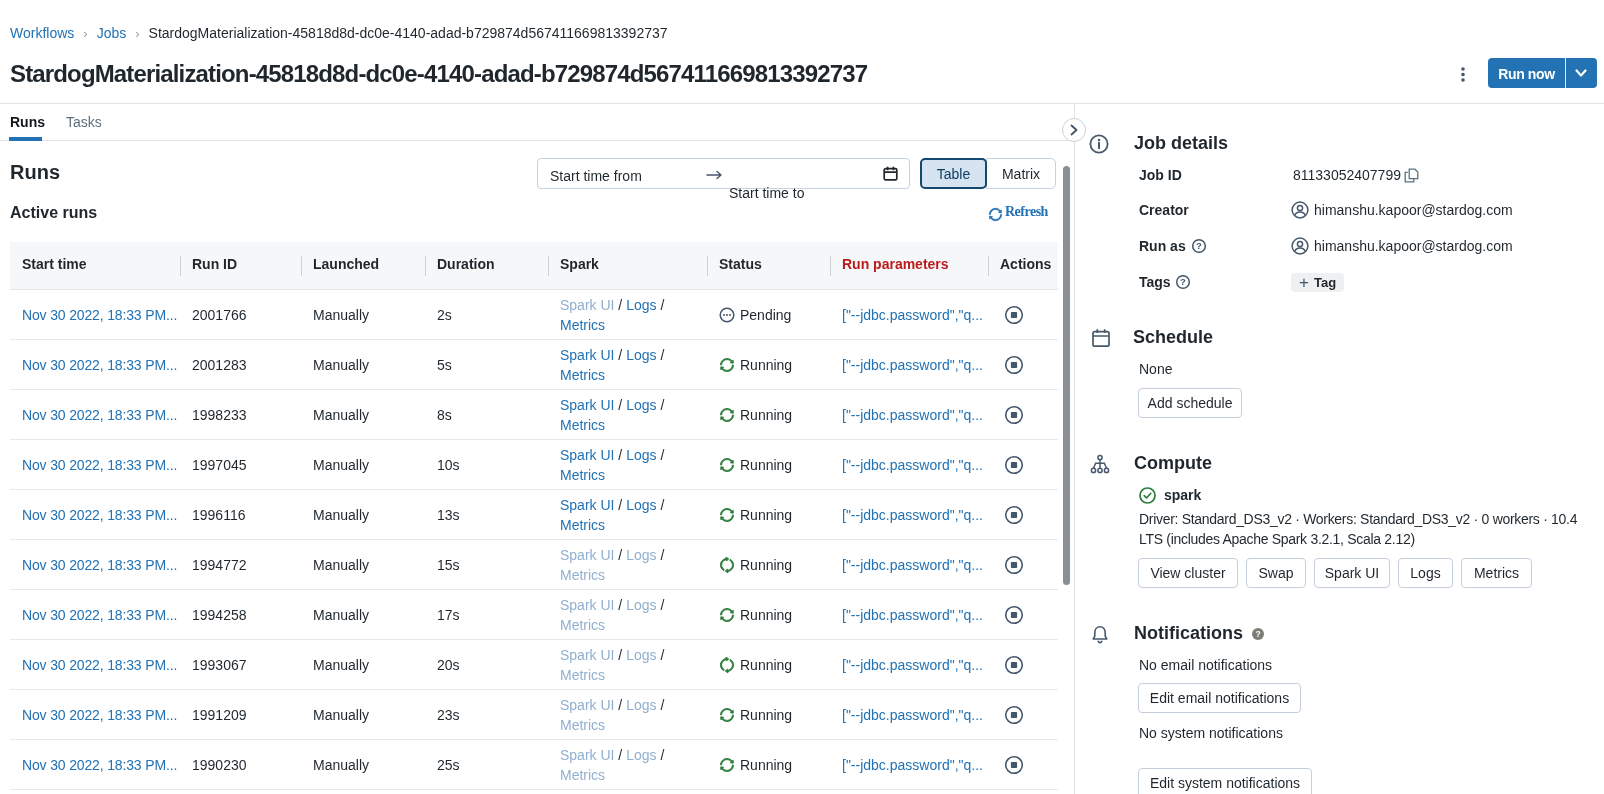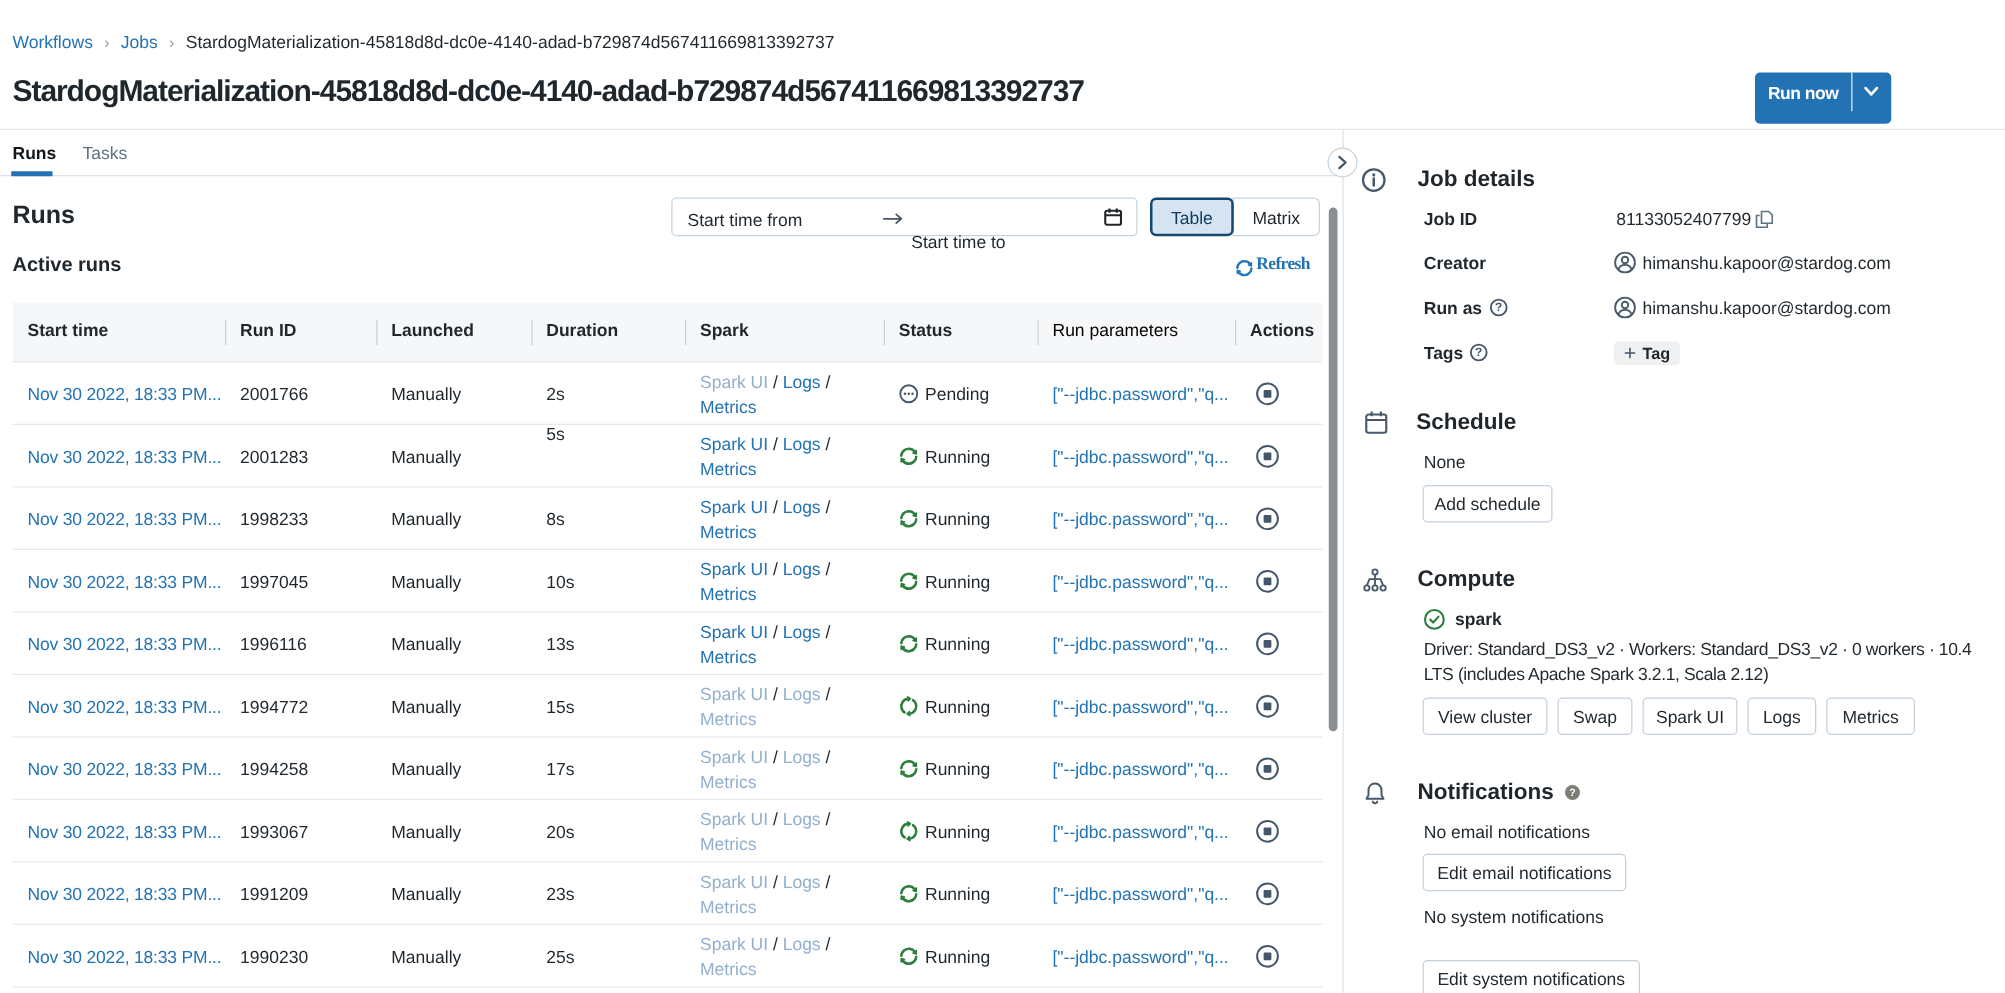--- a/index.html
+++ b/index.html
@@ -18,21 +18,21 @@
 <body>
 
 <div class="abs" style="left:0;top:0;width:1604px;height:104px;border-bottom:1px solid #E0E5E9;background:#fff;"></div>
 <div class="abs t14" style="left:10px;top:23px;white-space:nowrap;text-align:right;"><a>Workflows</a><span style="color:#92A2AE;padding:0 9px;font-size:13px;">›</span><a>Jobs</a><span style="color:#92A2AE;padding:0 9px;font-size:13px;">›</span><span style="color:#1F272D;">StardogMaterialization-45818d8d-dc0e-4140-adad-b729874d567411669813392737</span></div>
 <div class="abs" style="left:10px;top:60px;font-size:24px;font-weight:700;letter-spacing:-0.85px;color:#1F272D;white-space:nowrap;">StardogMaterialization-45818d8d-dc0e-4140-adad-b729874d567411669813392737</div>
 <svg class="abs" style="left:1457px;top:62px;" width="12" height="24" viewBox="0 0 12 24">
     <circle cx="6" cy="7" r="1.8" fill="#44566A"></circle>
     <circle cx="6" cy="12.5" r="1.8" fill="#44566A"></circle>
     <circle cx="6" cy="18" r="1.8" fill="#44566A"></circle>
   </svg>
-<div class="abs" style="left:1404px;top:58px;width:109px;height:41px;background:#2272B4;border-radius:4px;">
+<div class="abs" style="left:1488px;top:58px;width:109px;height:30px;background:#2272B4;border-radius:4px;">
     <div class="abs" style="left:0;top:0;width:77px;height:31px;display:flex;align-items:center;justify-content:center;color:#fff;font-size:14px;font-weight:600;letter-spacing:-0.4px;">Run now</div>
     <div class="abs" style="left:77px;top:0;width:1px;height:31px;background:rgba(255,255,255,0.85);"></div>
     <svg class="abs" style="left:87px;top:11px;" width="12" height="9" viewBox="0 0 12 9">
       <path d="M1.5 1.5 L6 6.5 L10.5 1.5" fill="none" stroke="#fff" stroke-width="2.2" stroke-linecap="round" stroke-linejoin="round"></path>
     </svg>
   </div>
 <div class="abs" style="left:0;top:104px;width:1074px;height:37px;border-bottom:1px solid #DEE4E9;background:#fff;"></div>
 <div class="abs" style="left:10px;top:114px;font-size:14px;font-weight:700;color:#11171C;">Runs</div>
 <div class="abs" style="left:9px;top:137px;width:33px;height:4px;background:#2272B4;"></div>
 <div class="abs" style="left:66px;top:114px;font-size:14px;font-weight:400;color:#5B7282;">Tasks</div>
@@ -56,21 +56,21 @@
     <path fill="#2272B4" stroke="#2272B4" stroke-width="55" d="M168 504.2c1-43.7 10-86.1 26.9-126 17.3-41 42.1-77.7 73.7-109.4S337 212.3 378 195c42.4-17.9 87.4-27 133.9-27s91.5 9.1 133.8 27A341.5 341.5 0 0 1 755 268.8c9.9 9.9 19.2 20.4 27.8 31.4l-60.2 47a8 8 0 0 0 3 14.1l175.7 43c5 1.2 9.9-2.6 9.9-7.7l.8-180.9c0-6.7-7.7-10.5-12.9-6.3l-56.4 44.1C765.8 155.1 646.2 92 511.8 92 282.7 92 96.3 275.6 92 503.8a8 8 0 0 0 8 8.2h60c4.4 0 7.9-3.5 8-7.8zm756 7.8h-60c-4.4 0-7.9 3.5-8 7.8-1 43.7-10 86.1-26.9 126-17.3 41-42.1 77.8-73.7 109.4A342.45 342.45 0 0 1 512.1 856a342.24 342.24 0 0 1-243.2-100.8c-9.9-9.9-19.2-20.4-27.8-31.4l60.2-47a8 8 0 0 0-3-14.1l-175.7-43c-5-1.2-9.9 2.6-9.9 7.7l-.7 181c0 6.7 7.7 10.5 12.9 6.3l56.4-44.1C258.2 868.9 377.8 932 512.2 932c229.2 0 415.5-183.7 419.8-411.8a8 8 0 0 0-8-8.2z"></path>
   </svg>
 <div class="abs" style="left:1005px;top:204px;font-size:14px;font-weight:600;color:#2272B4;letter-spacing:-0.5px;font-family:Liberation Serif, serif;">Refresh</div>
 <div class="abs" style="left:10px;top:242px;width:1048px;height:48px;background:#F6F7F9;border-bottom:1px solid #E6E9EC;"></div>
 <div class="abs" style="left:22px;top:256px;font-size:14px;font-weight:700;color:#1F272D;">Start time</div>
 <div class="abs" style="left:192px;top:256px;font-size:14px;font-weight:700;color:#1F272D;">Run ID</div>
 <div class="abs" style="left:313px;top:256px;font-size:14px;font-weight:700;color:#1F272D;">Launched</div>
 <div class="abs" style="left:437px;top:256px;font-size:14px;font-weight:700;color:#1F272D;">Duration</div>
 <div class="abs" style="left:560px;top:256px;font-size:14px;font-weight:700;color:#1F272D;">Spark</div>
 <div class="abs" style="left:719px;top:256px;font-size:14px;font-weight:700;color:#1F272D;">Status</div>
-<div class="abs" style="left:842px;top:256px;font-size:14px;font-weight:400;color:#000000;">Run parameters</div>
+<div class="abs" style="left:842px;top:256px;font-size:14px;font-weight:700;color:#b91c1c;">Run parameters</div>
 <div class="abs" style="left:1000px;top:256px;font-size:14px;font-weight:700;color:#1F272D;">Actions</div>
 <div class="abs" style="left:180px;top:256px;width:1px;height:20px;background:#CBD3D9;"></div>
 <div class="abs" style="left:301px;top:256px;width:1px;height:20px;background:#CBD3D9;"></div>
 <div class="abs" style="left:425px;top:256px;width:1px;height:20px;background:#CBD3D9;"></div>
 <div class="abs" style="left:548px;top:256px;width:1px;height:20px;background:#CBD3D9;"></div>
 <div class="abs" style="left:707px;top:256px;width:1px;height:20px;background:#CBD3D9;"></div>
 <div class="abs" style="left:830px;top:256px;width:1px;height:20px;background:#CBD3D9;"></div>
 <div class="abs" style="left:988px;top:256px;width:1px;height:20px;background:#CBD3D9;"></div>
 <div class="abs" style="left:10px;top:290px;width:1048px;height:50px;border-bottom:1px solid #E6E9EC;"></div>
 <div class="abs t14 lnk" style="left:22px;top:305px;letter-spacing:-0.15px;">Nov 30 2022, 18:33 PM...</div>
@@ -87,21 +87,21 @@
 <div class="abs t14" style="left:740px;top:305px;">Pending</div>
 <div class="abs t14 lnk" style="left:842px;top:305px;">["--jdbc.password","q...</div>
 <svg class="abs" style="left:1004px;top:305px;" width="20" height="20" viewBox="0 0 20 20">
     <circle cx="10" cy="10" r="8.3" fill="none" stroke="#44566A" stroke-width="1.6"></circle>
     <rect x="6.9" y="6.9" width="6.2" height="6.2" rx="0.8" fill="#44566A"></rect>
   </svg>
 <div class="abs" style="left:10px;top:340px;width:1048px;height:50px;border-bottom:1px solid #E6E9EC;"></div>
 <div class="abs t14 lnk" style="left:22px;top:355px;letter-spacing:-0.15px;">Nov 30 2022, 18:33 PM...</div>
 <div class="abs t14" style="left:192px;top:355px;">2001283</div>
 <div class="abs t14" style="left:313px;top:355px;">Manually</div>
-<div class="abs t14" style="left:437px;top:337px;">5s</div>
+<div class="abs t14" style="left:437px;top:355px;">5s</div>
 <div class="abs t14" style="left:560px;top:345px;"><span class="lnk">Spark UI</span> <span style="color:#1F272D;">/</span> <span class="lnk">Logs</span> <span style="color:#1F272D;">/</span><br><span class="lnk">Metrics</span></div>
 <svg class="abs " style="left:719px;top:357px;" width="16" height="16" viewBox="0 0 1024 1024">
     <path fill="#2C7D3B" stroke="#2C7D3B" stroke-width="55" d="M168 504.2c1-43.7 10-86.1 26.9-126 17.3-41 42.1-77.7 73.7-109.4S337 212.3 378 195c42.4-17.9 87.4-27 133.9-27s91.5 9.1 133.8 27A341.5 341.5 0 0 1 755 268.8c9.9 9.9 19.2 20.4 27.8 31.4l-60.2 47a8 8 0 0 0 3 14.1l175.7 43c5 1.2 9.9-2.6 9.9-7.7l.8-180.9c0-6.7-7.7-10.5-12.9-6.3l-56.4 44.1C765.8 155.1 646.2 92 511.8 92 282.7 92 96.3 275.6 92 503.8a8 8 0 0 0 8 8.2h60c4.4 0 7.9-3.5 8-7.8zm756 7.8h-60c-4.4 0-7.9 3.5-8 7.8-1 43.7-10 86.1-26.9 126-17.3 41-42.1 77.8-73.7 109.4A342.45 342.45 0 0 1 512.1 856a342.24 342.24 0 0 1-243.2-100.8c-9.9-9.9-19.2-20.4-27.8-31.4l60.2-47a8 8 0 0 0-3-14.1l-175.7-43c-5-1.2-9.9 2.6-9.9 7.7l-.7 181c0 6.7 7.7 10.5 12.9 6.3l56.4-44.1C258.2 868.9 377.8 932 512.2 932c229.2 0 415.5-183.7 419.8-411.8a8 8 0 0 0-8-8.2z"></path>
   </svg>
 <div class="abs t14" style="left:740px;top:355px;">Running</div>
 <div class="abs t14 lnk" style="left:842px;top:355px;">["--jdbc.password","q...</div>
 <svg class="abs" style="left:1004px;top:355px;" width="20" height="20" viewBox="0 0 20 20">
     <circle cx="10" cy="10" r="8.3" fill="none" stroke="#44566A" stroke-width="1.6"></circle>
     <rect x="6.9" y="6.9" width="6.2" height="6.2" rx="0.8" fill="#44566A"></rect>
   </svg>

